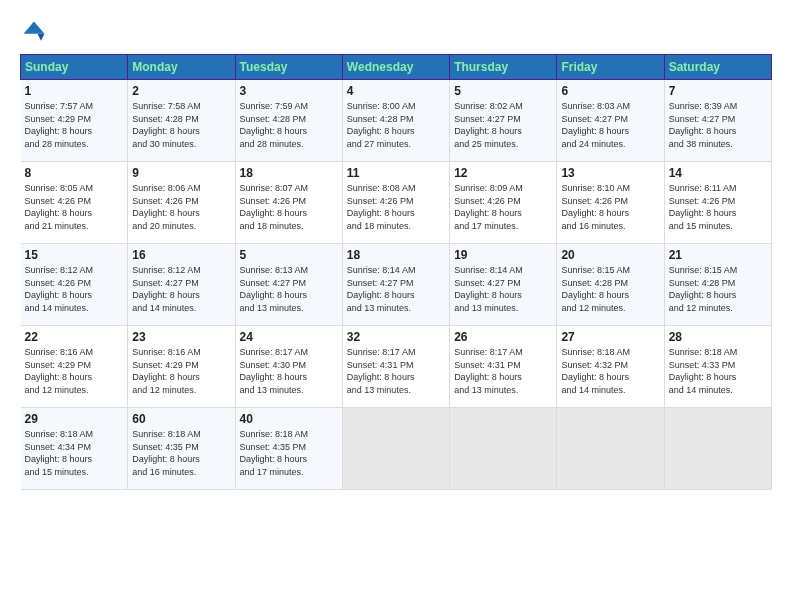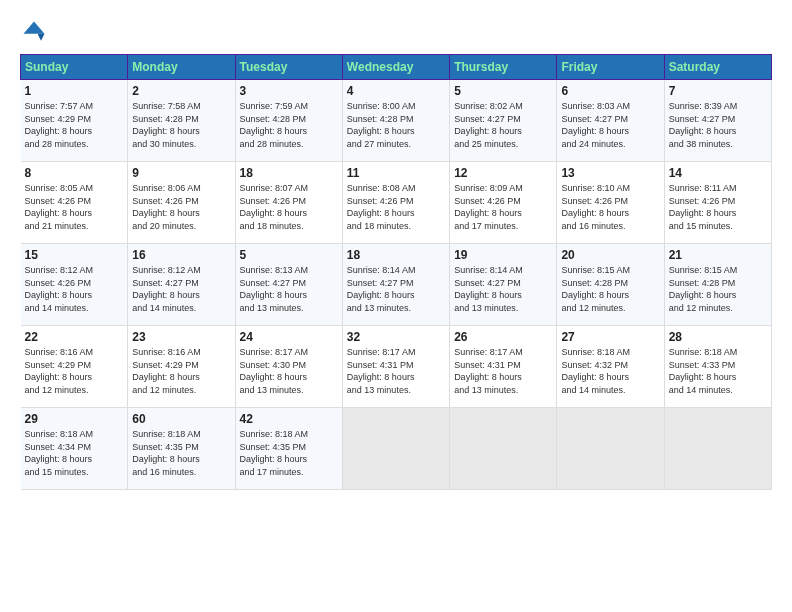--- a/index.html
+++ b/index.html
@@ -348,21 +348,21 @@
             <div class="cell-text">and 15 minutes.</div>
           </td>
           <td>
             <span class="day-num">60</span>
             <div class="cell-text">Sunrise: 8:18 AM</div>
             <div class="cell-text">Sunset: 4:35 PM</div>
             <div class="cell-text">Daylight: 8 hours</div>
             <div class="cell-text">and 16 minutes.</div>
           </td>
           <td>
-            <span class="day-num">42</span>
+            <span class="day-num">40</span>
             <div class="cell-text">Sunrise: 8:18 AM</div>
             <div class="cell-text">Sunset: 4:35 PM</div>
             <div class="cell-text">Daylight: 8 hours</div>
             <div class="cell-text">and 17 minutes.</div>
           </td>
           <td class="cell-empty" style="background: rgb(232, 232, 232);"></td>
           <td class="cell-empty" style="background: rgb(232, 232, 232);"></td>
           <td class="cell-empty" style="background: rgb(232, 232, 232);"></td>
           <td class="cell-empty" style="background: rgb(232, 232, 232);"></td>
         </tr>

